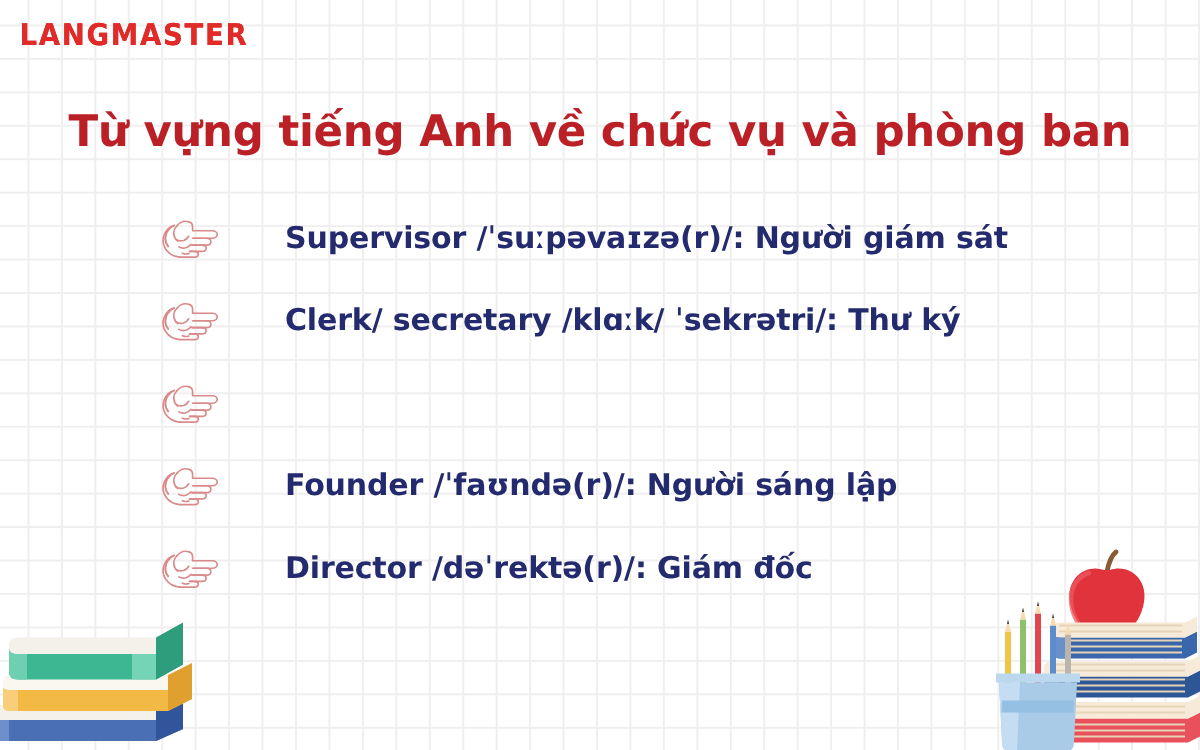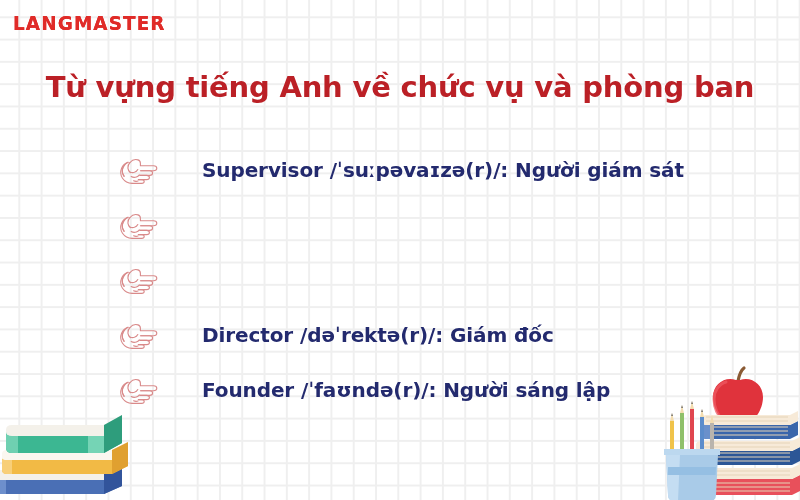--- a/index.html
+++ b/index.html
@@ -60,21 +60,21 @@
     letter-spacing: -0.2px;
     white-space: nowrap;
   }
 
   
   #vocab-list {
     position: absolute;
     left: 104px;
     top: 130px;
     width: 660px;
-    margin: 12px;
+    margin: 0;
     padding: 0;
     list-style: none;
   }
   .vocab-item {
     position: relative;
     height: 55px;
     display: flex;
     align-items: center;
   }
   .hand-icon {
@@ -142,40 +142,62 @@
             <path d="M16.1 28.4c-4.3-.2-7.7-2.4-9.6-5.2-2-3-2.2-6.9-.9-10 1.2-2.9 3.6-5.1 6.5-5.9"></path>
             <path d="M12.1 7.3c-2.6 1.1-4.5 3.2-5.3 5.7-.9 2.8-.4 6 1.3 8.4"></path>
             <path d="M9.1 9.6c-1.7 1.4-2.7 3.4-2.9 5.5-.2 2.2.5 4.4 1.9 6"></path>
             <path d="M14 7.5c-1.6 1.6-2.3 3.6-2.1 5.6.2 1.8 1.1 3.5 2.6 4.6"></path>
             <path d="M13.3 16.6c1.5 1 3.4 1.2 5.1.7 1.5-.5 2.7-1.5 3.4-2.8"></path>
             <path d="M15.2 21.6c1.6.9 3.5 1 5.2.4 1.2-.4 2.2-1.2 2.9-2.1"></path>
             <path d="M17.6 25.8c1.4.6 3 .7 4.4.2"></path>
           </g>
         </svg>
       </span>
-    </li>
-
-    <li class="vocab-item">
-      <span class="hand-icon">
-        <svg viewBox="0 0 44 30" width="44" height="30" xmlns="http://www.w3.org/2000/svg">
-          <g fill="none" stroke="#d98a8a" stroke-width="1.1" stroke-linecap="round" stroke-linejoin="round">
-            <path d="M14 7.5c2.1-2.6 5.4-3.4 8-2.6 1.6.5 2.4 1.8 2.4 3.3l0 2.6 13.1 0c1.9 0 3.3 1.1 3.3 2.5 0 1.4-1.4 2.5-3.3 2.5l-12.5 0"></path>
-            <path d="M24.4 15.8l9.2 0c1.8 0 3 1 3 2.3 0 1.3-1.2 2.3-3 2.3l-9.6 0"></path>
-            <path d="M23.9 20.4l6.7 0c1.7 0 2.8.9 2.8 2.1 0 1.2-1.1 2.1-2.8 2.1l-8.1 0"></path>
-            <path d="M22.3 24.6l3.4 0c1.5 0 2.5.8 2.5 1.9 0 1.1-1 1.9-2.5 1.9l-9.6 0"></path>
-            <path d="M16.1 28.4c-4.3-.2-7.7-2.4-9.6-5.2-2-3-2.2-6.9-.9-10 1.2-2.9 3.6-5.1 6.5-5.9"></path>
-            <path d="M12.1 7.3c-2.6 1.1-4.5 3.2-5.3 5.7-.9 2.8-.4 6 1.3 8.4"></path>
-            <path d="M9.1 9.6c-1.7 1.4-2.7 3.4-2.9 5.5-.2 2.2.5 4.4 1.9 6"></path>
-            <path d="M14 7.5c-1.6 1.6-2.3 3.6-2.1 5.6.2 1.8 1.1 3.5 2.6 4.6"></path>
-            <path d="M13.3 16.6c1.5 1 3.4 1.2 5.1.7 1.5-.5 2.7-1.5 3.4-2.8"></path>
-            <path d="M15.2 21.6c1.6.9 3.5 1 5.2.4 1.2-.4 2.2-1.2 2.9-2.1"></path>
-            <path d="M17.6 25.8c1.4.6 3 .7 4.4.2"></path>
-          </g>
-        </svg>
-      </span>
+      <span class="vocab-text">Clerk/ secretary /klɑːk/ ˈsekrətri/: Thư ký</span>
+    </li>
+
+    <li class="vocab-item">
+      <span class="hand-icon">
+        <svg viewBox="0 0 44 30" width="44" height="30" xmlns="http://www.w3.org/2000/svg">
+          <g fill="none" stroke="#d98a8a" stroke-width="1.1" stroke-linecap="round" stroke-linejoin="round">
+            <path d="M14 7.5c2.1-2.6 5.4-3.4 8-2.6 1.6.5 2.4 1.8 2.4 3.3l0 2.6 13.1 0c1.9 0 3.3 1.1 3.3 2.5 0 1.4-1.4 2.5-3.3 2.5l-12.5 0"></path>
+            <path d="M24.4 15.8l9.2 0c1.8 0 3 1 3 2.3 0 1.3-1.2 2.3-3 2.3l-9.6 0"></path>
+            <path d="M23.9 20.4l6.7 0c1.7 0 2.8.9 2.8 2.1 0 1.2-1.1 2.1-2.8 2.1l-8.1 0"></path>
+            <path d="M22.3 24.6l3.4 0c1.5 0 2.5.8 2.5 1.9 0 1.1-1 1.9-2.5 1.9l-9.6 0"></path>
+            <path d="M16.1 28.4c-4.3-.2-7.7-2.4-9.6-5.2-2-3-2.2-6.9-.9-10 1.2-2.9 3.6-5.1 6.5-5.9"></path>
+            <path d="M12.1 7.3c-2.6 1.1-4.5 3.2-5.3 5.7-.9 2.8-.4 6 1.3 8.4"></path>
+            <path d="M9.1 9.6c-1.7 1.4-2.7 3.4-2.9 5.5-.2 2.2.5 4.4 1.9 6"></path>
+            <path d="M14 7.5c-1.6 1.6-2.3 3.6-2.1 5.6.2 1.8 1.1 3.5 2.6 4.6"></path>
+            <path d="M13.3 16.6c1.5 1 3.4 1.2 5.1.7 1.5-.5 2.7-1.5 3.4-2.8"></path>
+            <path d="M15.2 21.6c1.6.9 3.5 1 5.2.4 1.2-.4 2.2-1.2 2.9-2.1"></path>
+            <path d="M17.6 25.8c1.4.6 3 .7 4.4.2"></path>
+          </g>
+        </svg>
+      </span>
+    </li>
+
+    <li class="vocab-item">
+      <span class="hand-icon">
+        <svg viewBox="0 0 44 30" width="44" height="30" xmlns="http://www.w3.org/2000/svg">
+          <g fill="none" stroke="#d98a8a" stroke-width="1.1" stroke-linecap="round" stroke-linejoin="round">
+            <path d="M14 7.5c2.1-2.6 5.4-3.4 8-2.6 1.6.5 2.4 1.8 2.4 3.3l0 2.6 13.1 0c1.9 0 3.3 1.1 3.3 2.5 0 1.4-1.4 2.5-3.3 2.5l-12.5 0"></path>
+            <path d="M24.4 15.8l9.2 0c1.8 0 3 1 3 2.3 0 1.3-1.2 2.3-3 2.3l-9.6 0"></path>
+            <path d="M23.9 20.4l6.7 0c1.7 0 2.8.9 2.8 2.1 0 1.2-1.1 2.1-2.8 2.1l-8.1 0"></path>
+            <path d="M22.3 24.6l3.4 0c1.5 0 2.5.8 2.5 1.9 0 1.1-1 1.9-2.5 1.9l-9.6 0"></path>
+            <path d="M16.1 28.4c-4.3-.2-7.7-2.4-9.6-5.2-2-3-2.2-6.9-.9-10 1.2-2.9 3.6-5.1 6.5-5.9"></path>
+            <path d="M12.1 7.3c-2.6 1.1-4.5 3.2-5.3 5.7-.9 2.8-.4 6 1.3 8.4"></path>
+            <path d="M9.1 9.6c-1.7 1.4-2.7 3.4-2.9 5.5-.2 2.2.5 4.4 1.9 6"></path>
+            <path d="M14 7.5c-1.6 1.6-2.3 3.6-2.1 5.6.2 1.8 1.1 3.5 2.6 4.6"></path>
+            <path d="M13.3 16.6c1.5 1 3.4 1.2 5.1.7 1.5-.5 2.7-1.5 3.4-2.8"></path>
+            <path d="M15.2 21.6c1.6.9 3.5 1 5.2.4 1.2-.4 2.2-1.2 2.9-2.1"></path>
+            <path d="M17.6 25.8c1.4.6 3 .7 4.4.2"></path>
+          </g>
+        </svg>
+      </span>
+      <span class="vocab-text">Founder /ˈfaʊndə(r)/: Người sáng lập</span>
     </li>
 
     <li class="vocab-item">
       <span class="hand-icon">
         <svg viewBox="0 0 44 30" width="44" height="30" xmlns="http://www.w3.org/2000/svg">
           <g fill="none" stroke="#d98a8a" stroke-width="1.1" stroke-linecap="round" stroke-linejoin="round">
             <path d="M14 7.5c2.1-2.6 5.4-3.4 8-2.6 1.6.5 2.4 1.8 2.4 3.3l0 2.6 13.1 0c1.9 0 3.3 1.1 3.3 2.5 0 1.4-1.4 2.5-3.3 2.5l-12.5 0"></path>
             <path d="M24.4 15.8l9.2 0c1.8 0 3 1 3 2.3 0 1.3-1.2 2.3-3 2.3l-9.6 0"></path>
             <path d="M23.9 20.4l6.7 0c1.7 0 2.8.9 2.8 2.1 0 1.2-1.1 2.1-2.8 2.1l-8.1 0"></path>
             <path d="M22.3 24.6l3.4 0c1.5 0 2.5.8 2.5 1.9 0 1.1-1 1.9-2.5 1.9l-9.6 0"></path>
@@ -183,41 +205,20 @@
             <path d="M12.1 7.3c-2.6 1.1-4.5 3.2-5.3 5.7-.9 2.8-.4 6 1.3 8.4"></path>
             <path d="M9.1 9.6c-1.7 1.4-2.7 3.4-2.9 5.5-.2 2.2.5 4.4 1.9 6"></path>
             <path d="M14 7.5c-1.6 1.6-2.3 3.6-2.1 5.6.2 1.8 1.1 3.5 2.6 4.6"></path>
             <path d="M13.3 16.6c1.5 1 3.4 1.2 5.1.7 1.5-.5 2.7-1.5 3.4-2.8"></path>
             <path d="M15.2 21.6c1.6.9 3.5 1 5.2.4 1.2-.4 2.2-1.2 2.9-2.1"></path>
             <path d="M17.6 25.8c1.4.6 3 .7 4.4.2"></path>
           </g>
         </svg>
       </span>
       <span class="vocab-text">Director /dəˈrektə(r)/: Giám đốc</span>
-    </li>
-
-    <li class="vocab-item">
-      <span class="hand-icon">
-        <svg viewBox="0 0 44 30" width="44" height="30" xmlns="http://www.w3.org/2000/svg">
-          <g fill="none" stroke="#d98a8a" stroke-width="1.1" stroke-linecap="round" stroke-linejoin="round">
-            <path d="M14 7.5c2.1-2.6 5.4-3.4 8-2.6 1.6.5 2.4 1.8 2.4 3.3l0 2.6 13.1 0c1.9 0 3.3 1.1 3.3 2.5 0 1.4-1.4 2.5-3.3 2.5l-12.5 0"></path>
-            <path d="M24.4 15.8l9.2 0c1.8 0 3 1 3 2.3 0 1.3-1.2 2.3-3 2.3l-9.6 0"></path>
-            <path d="M23.9 20.4l6.7 0c1.7 0 2.8.9 2.8 2.1 0 1.2-1.1 2.1-2.8 2.1l-8.1 0"></path>
-            <path d="M22.3 24.6l3.4 0c1.5 0 2.5.8 2.5 1.9 0 1.1-1 1.9-2.5 1.9l-9.6 0"></path>
-            <path d="M16.1 28.4c-4.3-.2-7.7-2.4-9.6-5.2-2-3-2.2-6.9-.9-10 1.2-2.9 3.6-5.1 6.5-5.9"></path>
-            <path d="M12.1 7.3c-2.6 1.1-4.5 3.2-5.3 5.7-.9 2.8-.4 6 1.3 8.4"></path>
-            <path d="M9.1 9.6c-1.7 1.4-2.7 3.4-2.9 5.5-.2 2.2.5 4.4 1.9 6"></path>
-            <path d="M14 7.5c-1.6 1.6-2.3 3.6-2.1 5.6.2 1.8 1.1 3.5 2.6 4.6"></path>
-            <path d="M13.3 16.6c1.5 1 3.4 1.2 5.1.7 1.5-.5 2.7-1.5 3.4-2.8"></path>
-            <path d="M15.2 21.6c1.6.9 3.5 1 5.2.4 1.2-.4 2.2-1.2 2.9-2.1"></path>
-            <path d="M17.6 25.8c1.4.6 3 .7 4.4.2"></path>
-          </g>
-        </svg>
-      </span>
-      <span class="vocab-text">Founder /ˈfaʊndə(r)/: Người sáng lập</span>
     </li>
 
   </ul>
 
   <div class="deco" id="books-left">
     <svg width="150" height="102" viewBox="0 0 150 102" xmlns="http://www.w3.org/2000/svg">
 
       <path d="M4 80 L4 92 Q4 96 9 96 L112 96 L130 88 L130 74 L112 82 L9 82 Q4 82 4 80 Z" fill="#4a6fb5"></path>
       <path d="M4 76 Q4 72 9 72 L112 72 L130 64 L130 74 L112 82 L9 82 Q4 82 4 80 Z" fill="#f4f1ea"></path>
       <path d="M112 72 L130 64 L130 88 L112 96 Z" fill="#32549b"></path>

